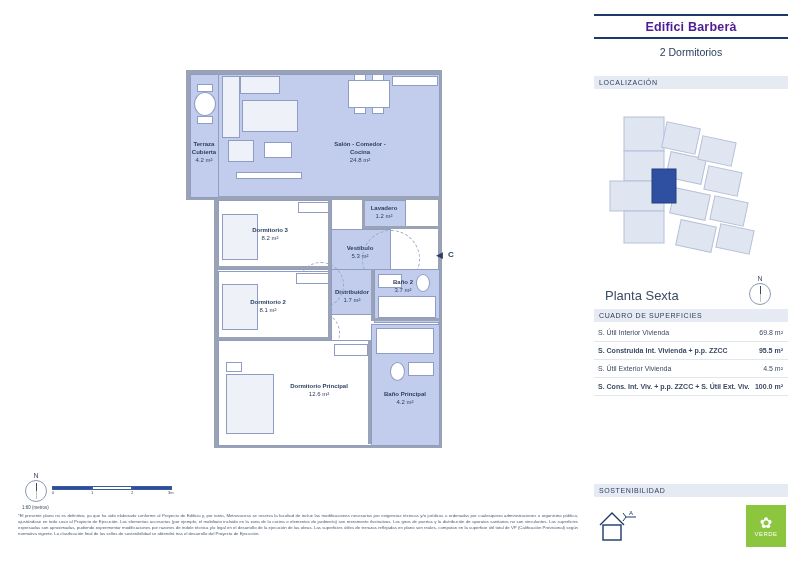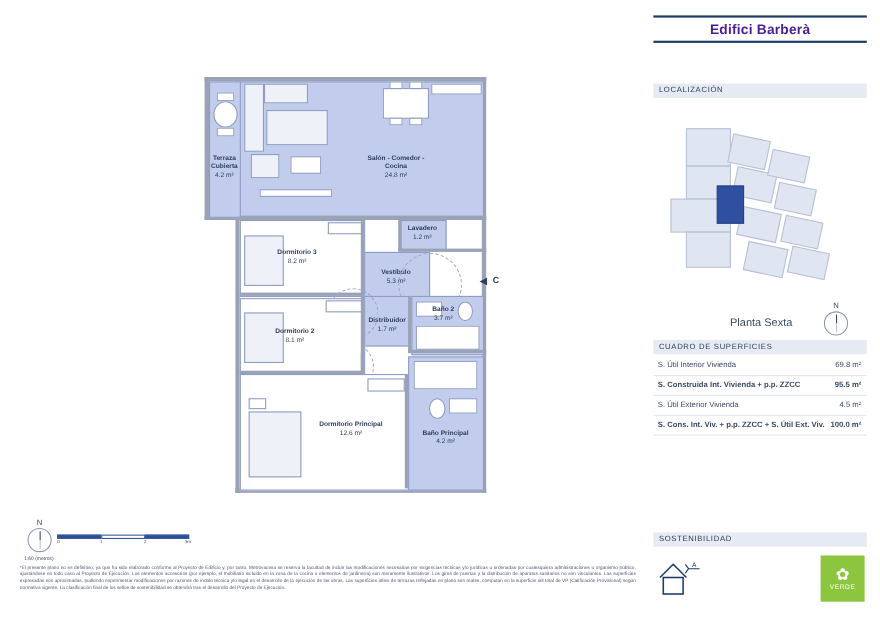--- a/index.html
+++ b/index.html
@@ -25,21 +25,21 @@
 
   .band{position:absolute;left:0;width:194px;height:13px;background:#e6eaf2;}
   .band span{font-size:7px;color:#2b3e5e;letter-spacing:.6px;line-height:13px;padding-left:5px;display:block;}
 
   #band-loc{top:76px;}
   #band-cuadro{top:309px;}
   #band-sost{top:484px;}
 
   
   .keyplan{position:absolute;left:0;top:95px;width:194px;height:195px;}
-  .kp-label{position:absolute;left:1px;top:288px;width:194px;text-align:center;font-size:10px;color:#3b4a63;}
+  .kp-label{position:absolute;left:11px;top:288px;width:194px;text-align:left;font-size:13px;color:#3b4a63;}
 
   .compass{position:absolute;width:28px;height:40px;}
   .compass .n{font-size:7px;text-align:center;color:#3b4a63;}
   .compass .circ{width:20px;height:20px;border:1px solid #8d9ab2;border-radius:50%;margin:1px auto 0;position:relative;}
   .compass .needle{position:absolute;left:50%;top:2px;width:1px;height:8px;background:#3b4a63;}
   .compass .needle2{position:absolute;left:50%;top:10px;width:1px;height:8px;background:#b9c2d4;}
 
   
   .tbl{position:absolute;left:0;top:324px;width:194px;font-size:7px;}
   .tbl .row{display:flex;justify-content:space-between;align-items:center;
@@ -219,20 +219,21 @@
     </div>
 
   </div>
 
   <div class="right">
 
     <div class="title-block">
       <div class="title-rule top"></div>
       <div class="title-main">Edifici Barberà</div>
       <div class="title-rule"></div>
+      <div class="title-sub2">2 Dormitorios</div>
     </div>
 
     <div class="band" id="band-loc">
       <span>LOCALIZACIÓN</span>
     </div>
 
     <div class="keyplan">
       <svg width="194" height="195" viewBox="0 0 194 195">
         <g fill="#dfe5f1" stroke="#b6c0d6" stroke-width="1">
           <rect x="30" y="22" width="40" height="34"></rect>

